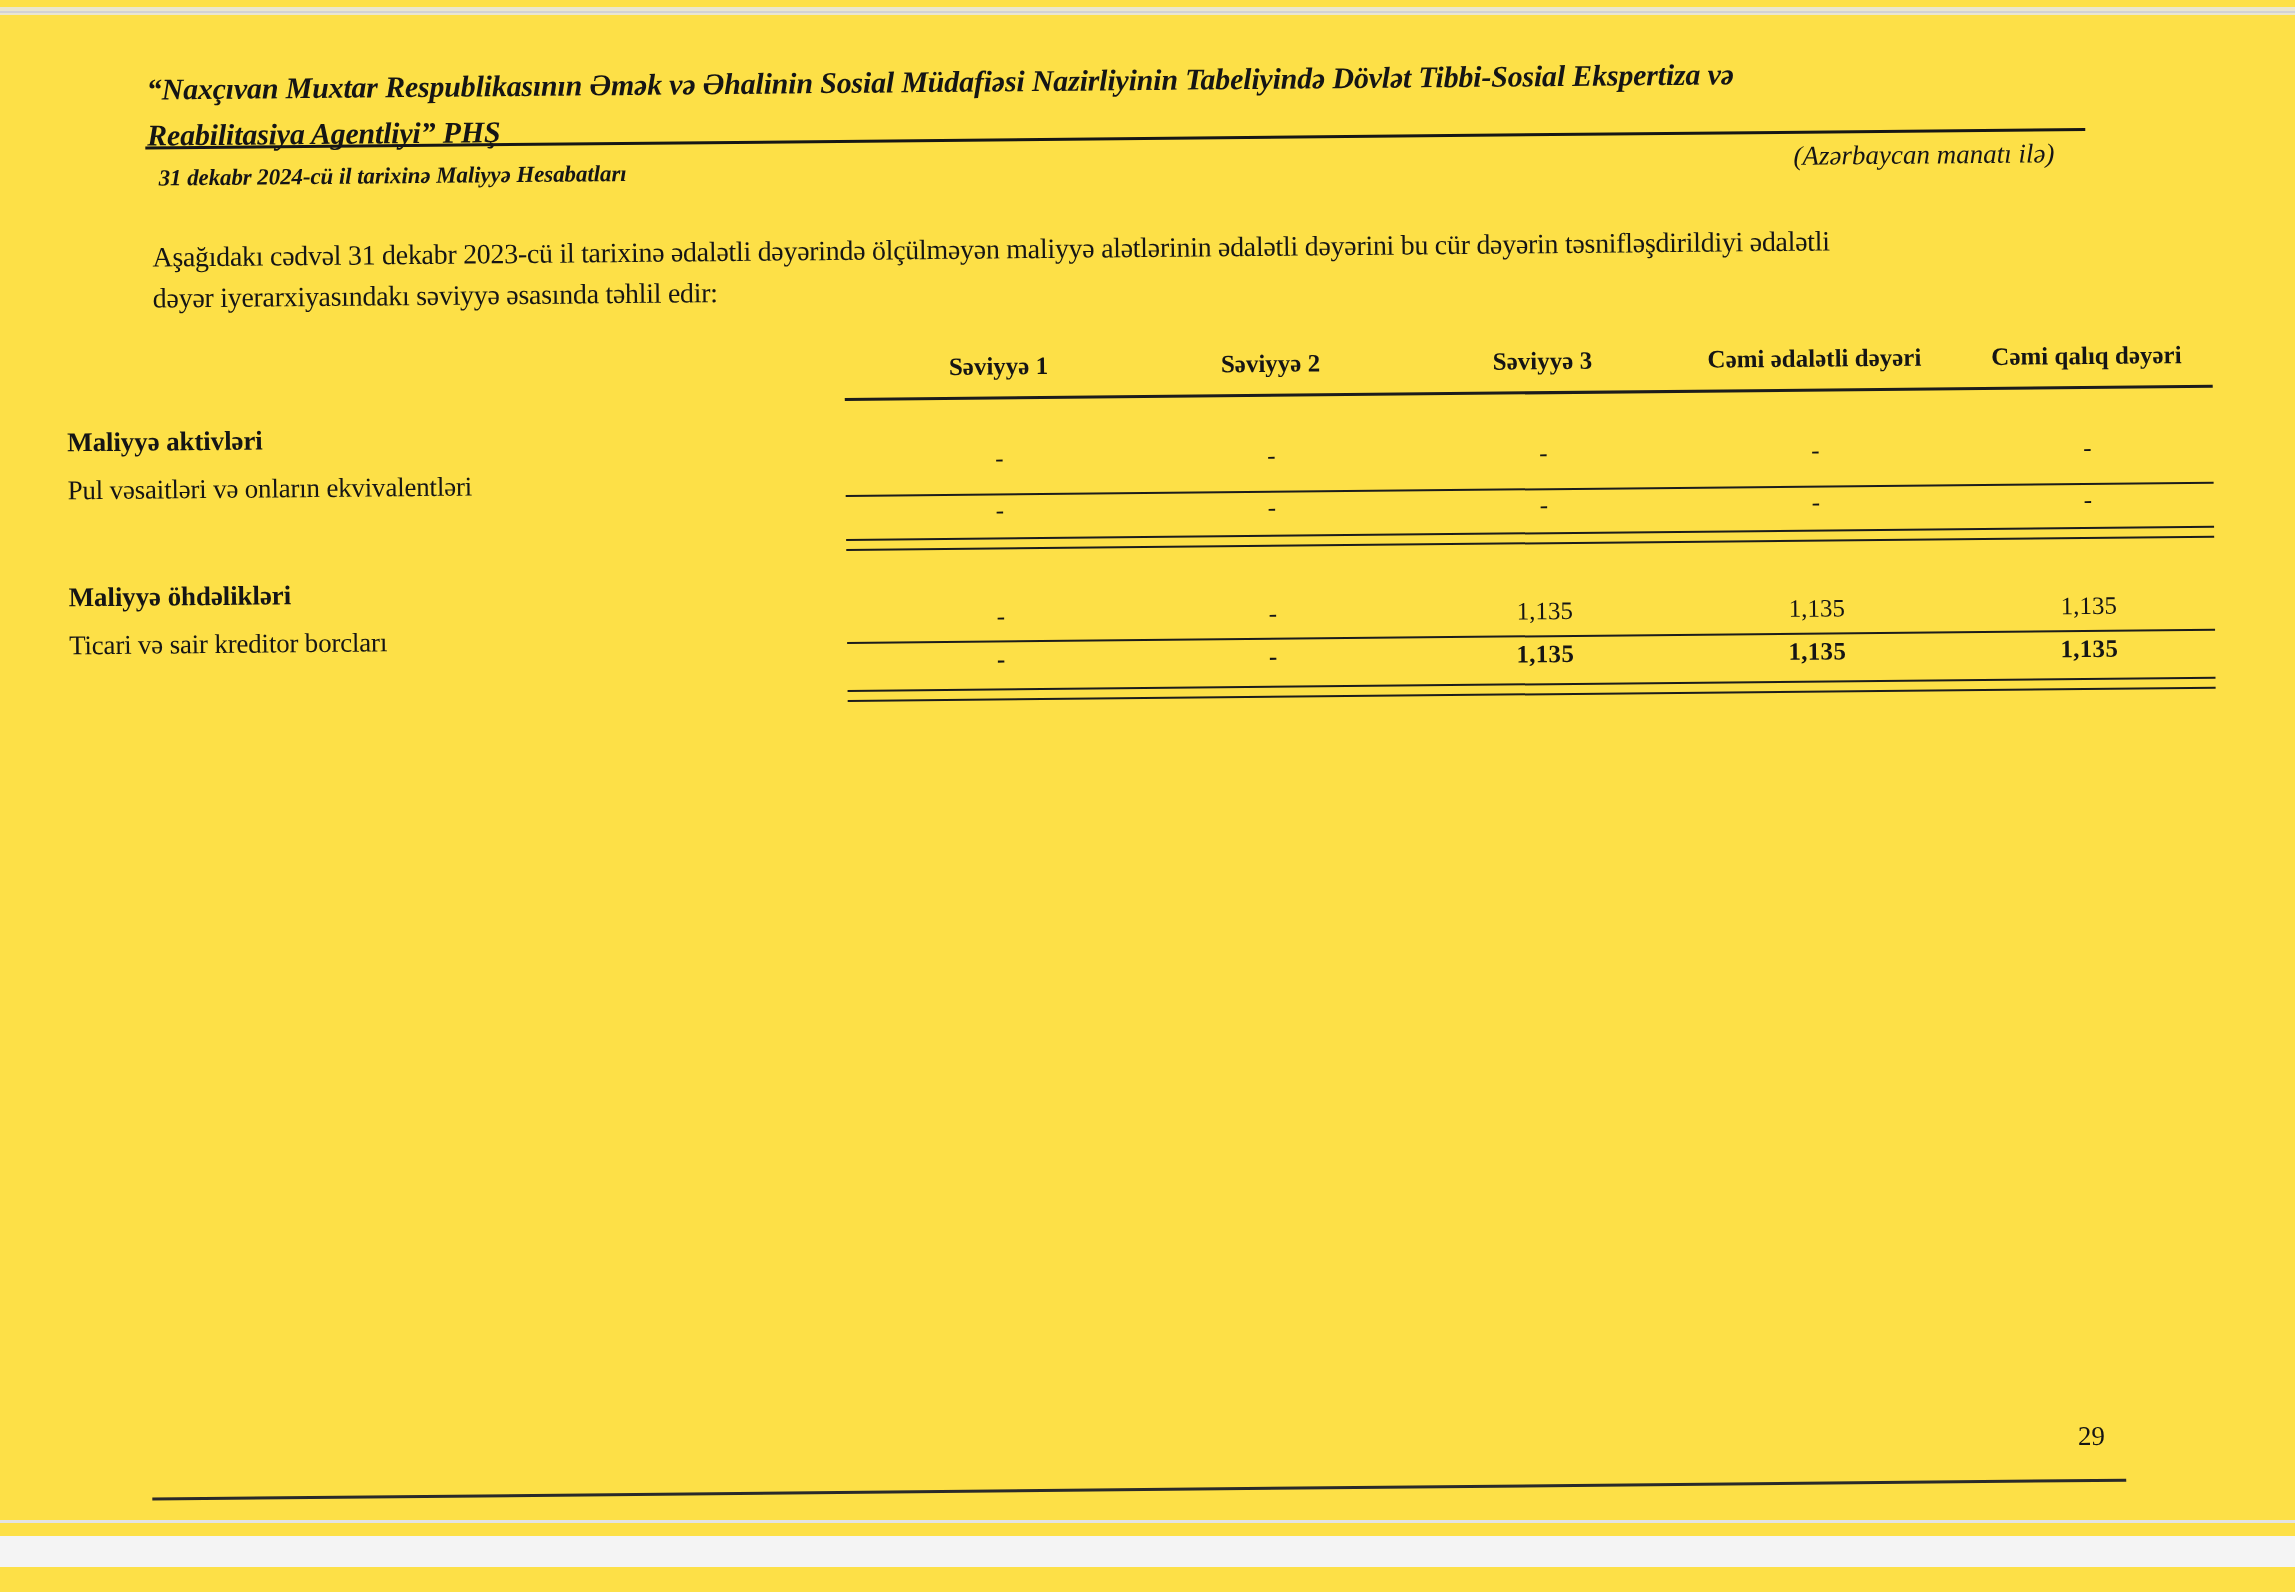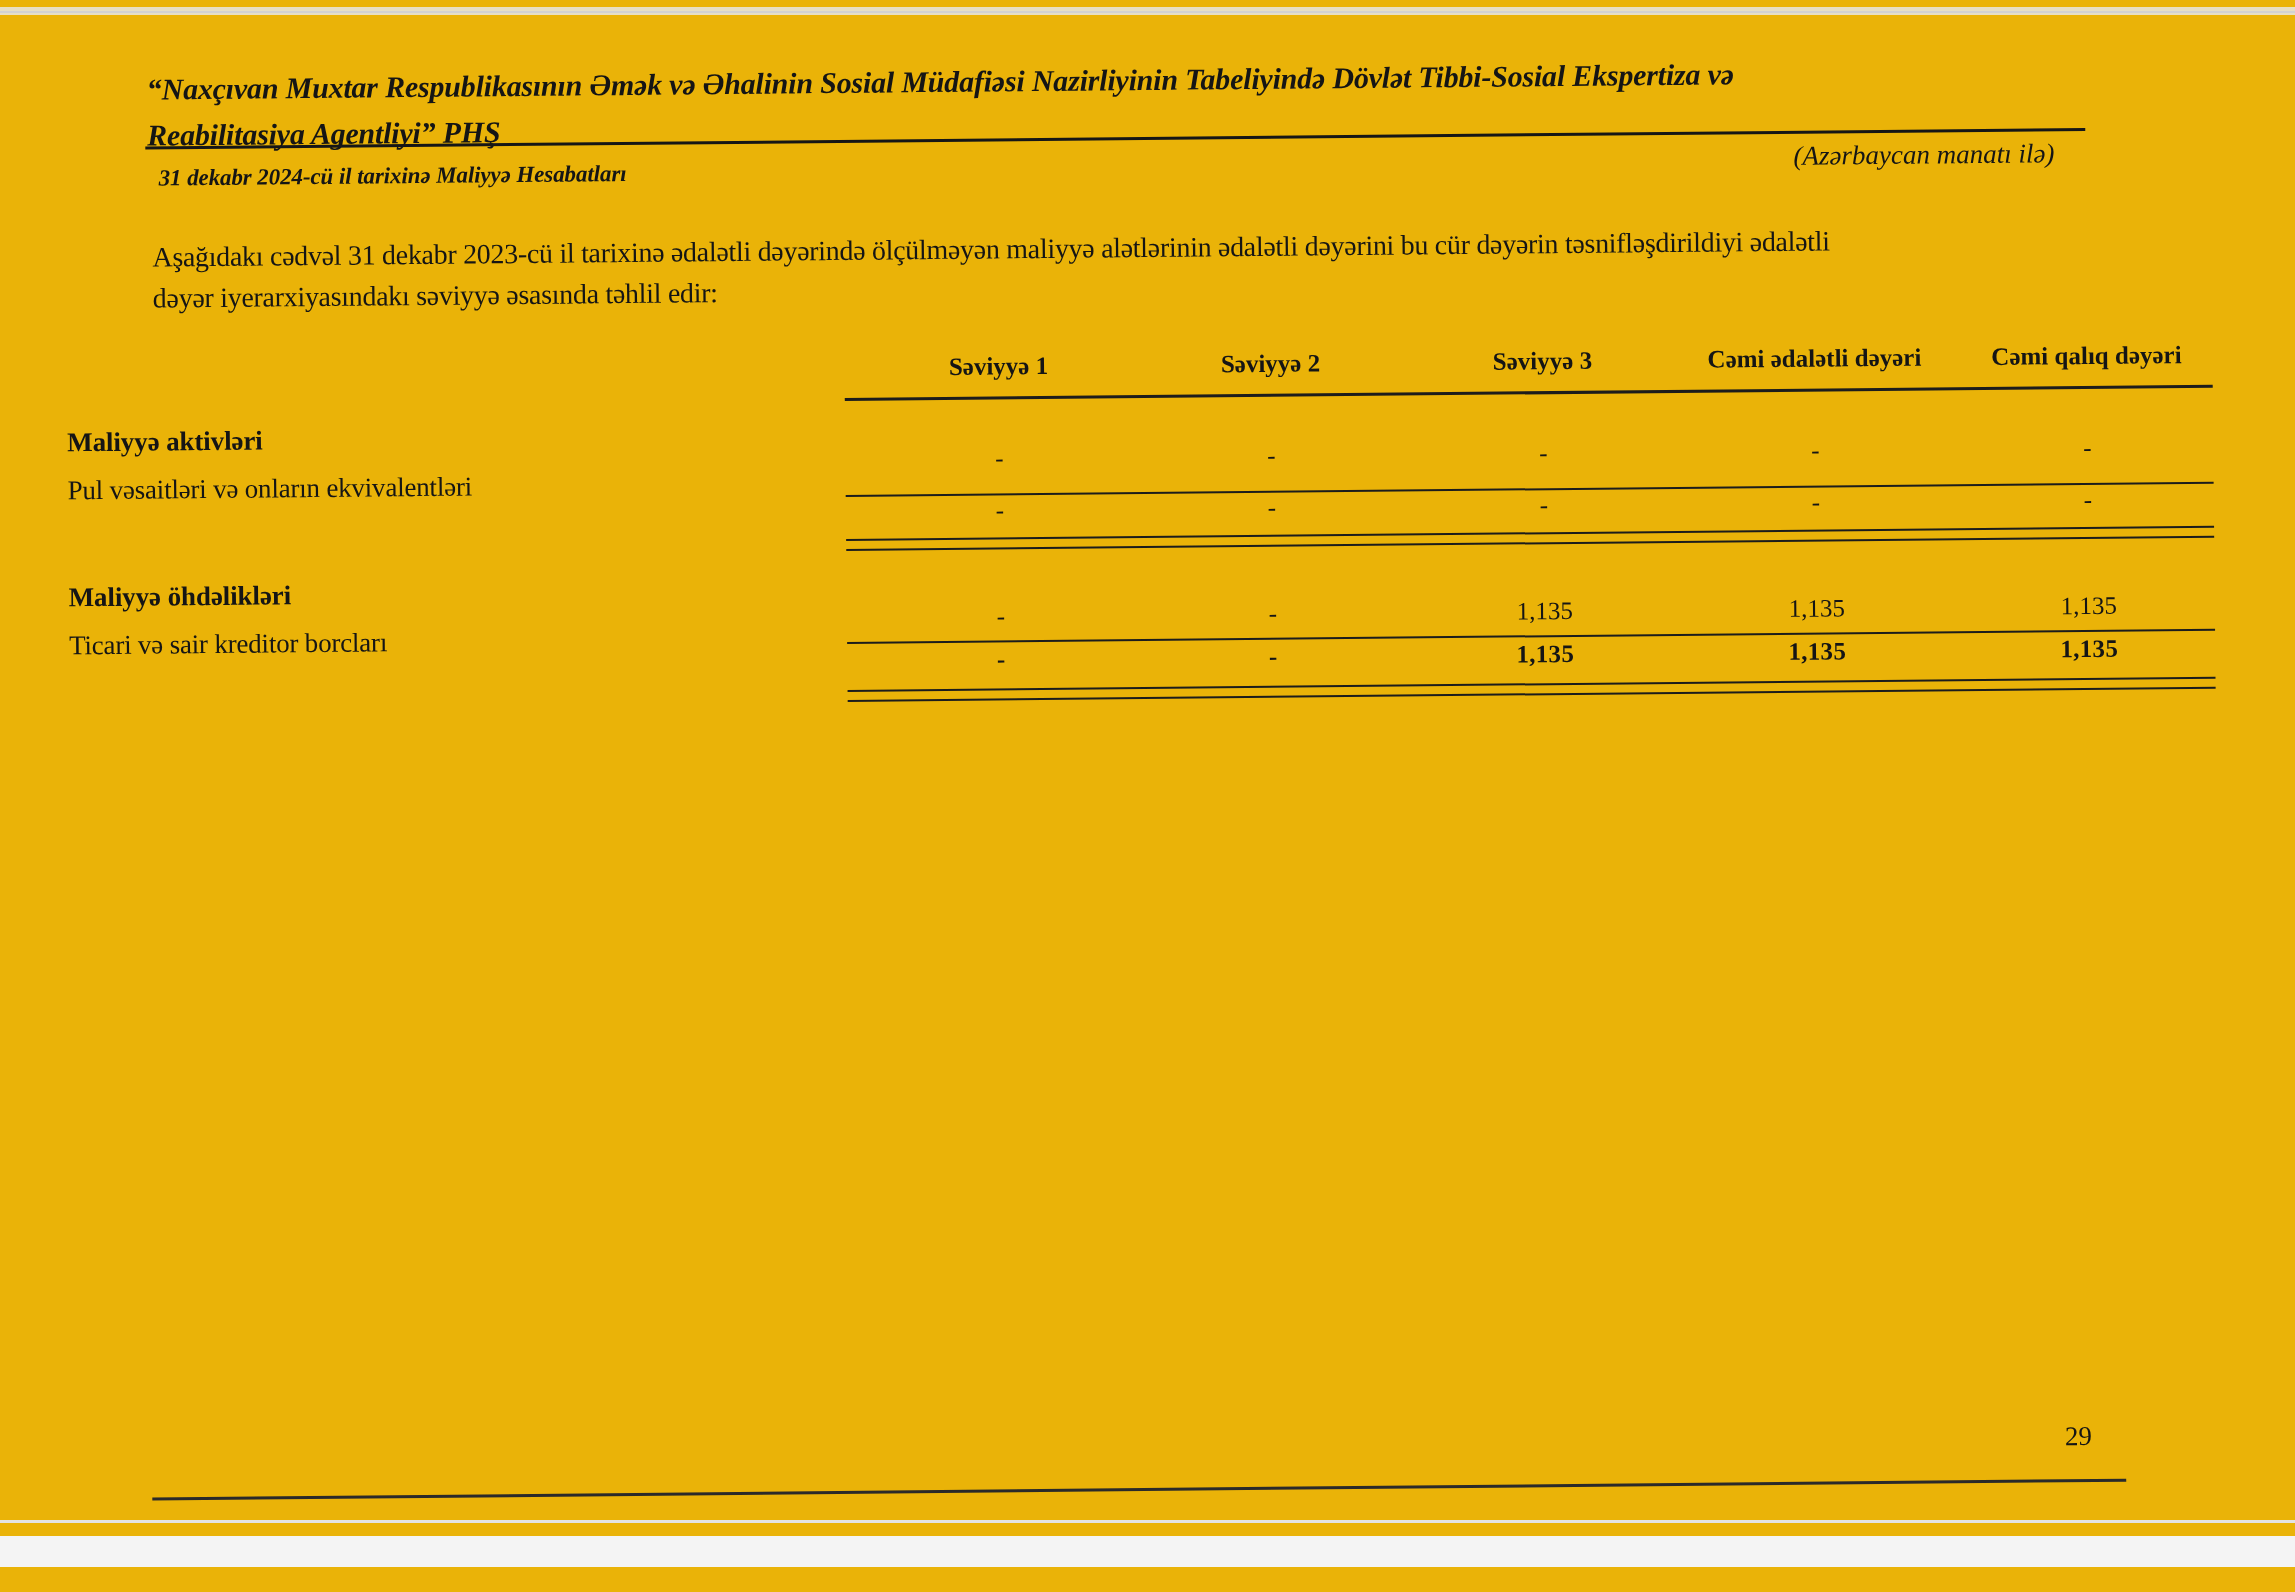--- a/index.html
+++ b/index.html
@@ -1,21 +1,21 @@
 <!DOCTYPE html>
 <html style="font-size:10.7px"><head>
 <meta charset="utf-8">
 <style>
   html,body{margin:0;padding:0;background:#fff;}
   body{
     width:2295px;height:1592px;position:relative;overflow:hidden;
     font-family:"Liberation Serif","DejaVu Serif",serif;color:#151515;
     -webkit-font-smoothing:antialiased;
   }
-  .page{position:absolute;inset:0;background:#eab308;}
+  .page{position:absolute;inset:0;background:#fde047;}
   
   .scan-band-top{position:absolute;left:0;top:6.7px;width:100%;height:8px;background:#e6e6e6;opacity:.85;}
   .scan-line-top{position:absolute;left:0;top:10.7px;width:100%;height:2px;background:#d2d2d2;}
   .scan-line-bottom{position:absolute;left:0;top:1520px;width:100%;height:2.7px;background:#e3e3e3;}
   .scan-band-bottom{position:absolute;left:0;top:1536px;width:100%;height:31px;background:#f4f4f4;}
   
   .skew{position:absolute;inset:0;transform:rotate(-0.55deg);transform-origin:1148px 733px;}
   .abs{position:absolute;}
   .nowrap{white-space:nowrap;}
   
@@ -39,21 +39,21 @@
   .vals{left:866px;width:1360px;display:grid;grid-template-columns:repeat(5,1fr);}
   .vals span{text-align:center;font-size:25px;}
   .v-a1{top:443px;} .v-a2{top:495px;}
   .v-l1{top:601px;} .v-lt{top:644px;}
   .v-lt span{font-weight:bold;letter-spacing:0.3px;}
   .sec-heading{left:70px;font-size:27px;font-weight:bold;letter-spacing:-0.1px;}
   .row-label{left:70px;font-size:27px;letter-spacing:-0.2px;}
   .h-assets{top:417px;} .l-cash{top:465px;}
   .h-liab{top:572px;} .l-payables{top:620px;}
   
-  .page-number{left:2058px;top:1430px;width:53px;text-align:left;font-size:27px;}
+  .page-number{left:2058px;top:1430px;width:53px;text-align:center;font-size:27px;}
   .footer-rule{left:145px;top:1488px;width:1974px;height:2.7px;background:#2a2a2a;}
 </style>
 </head>
 <body>
 
 <div class="page">
 
   <div class="scan-band-top"></div>
   <div class="scan-line-top"></div>
 

